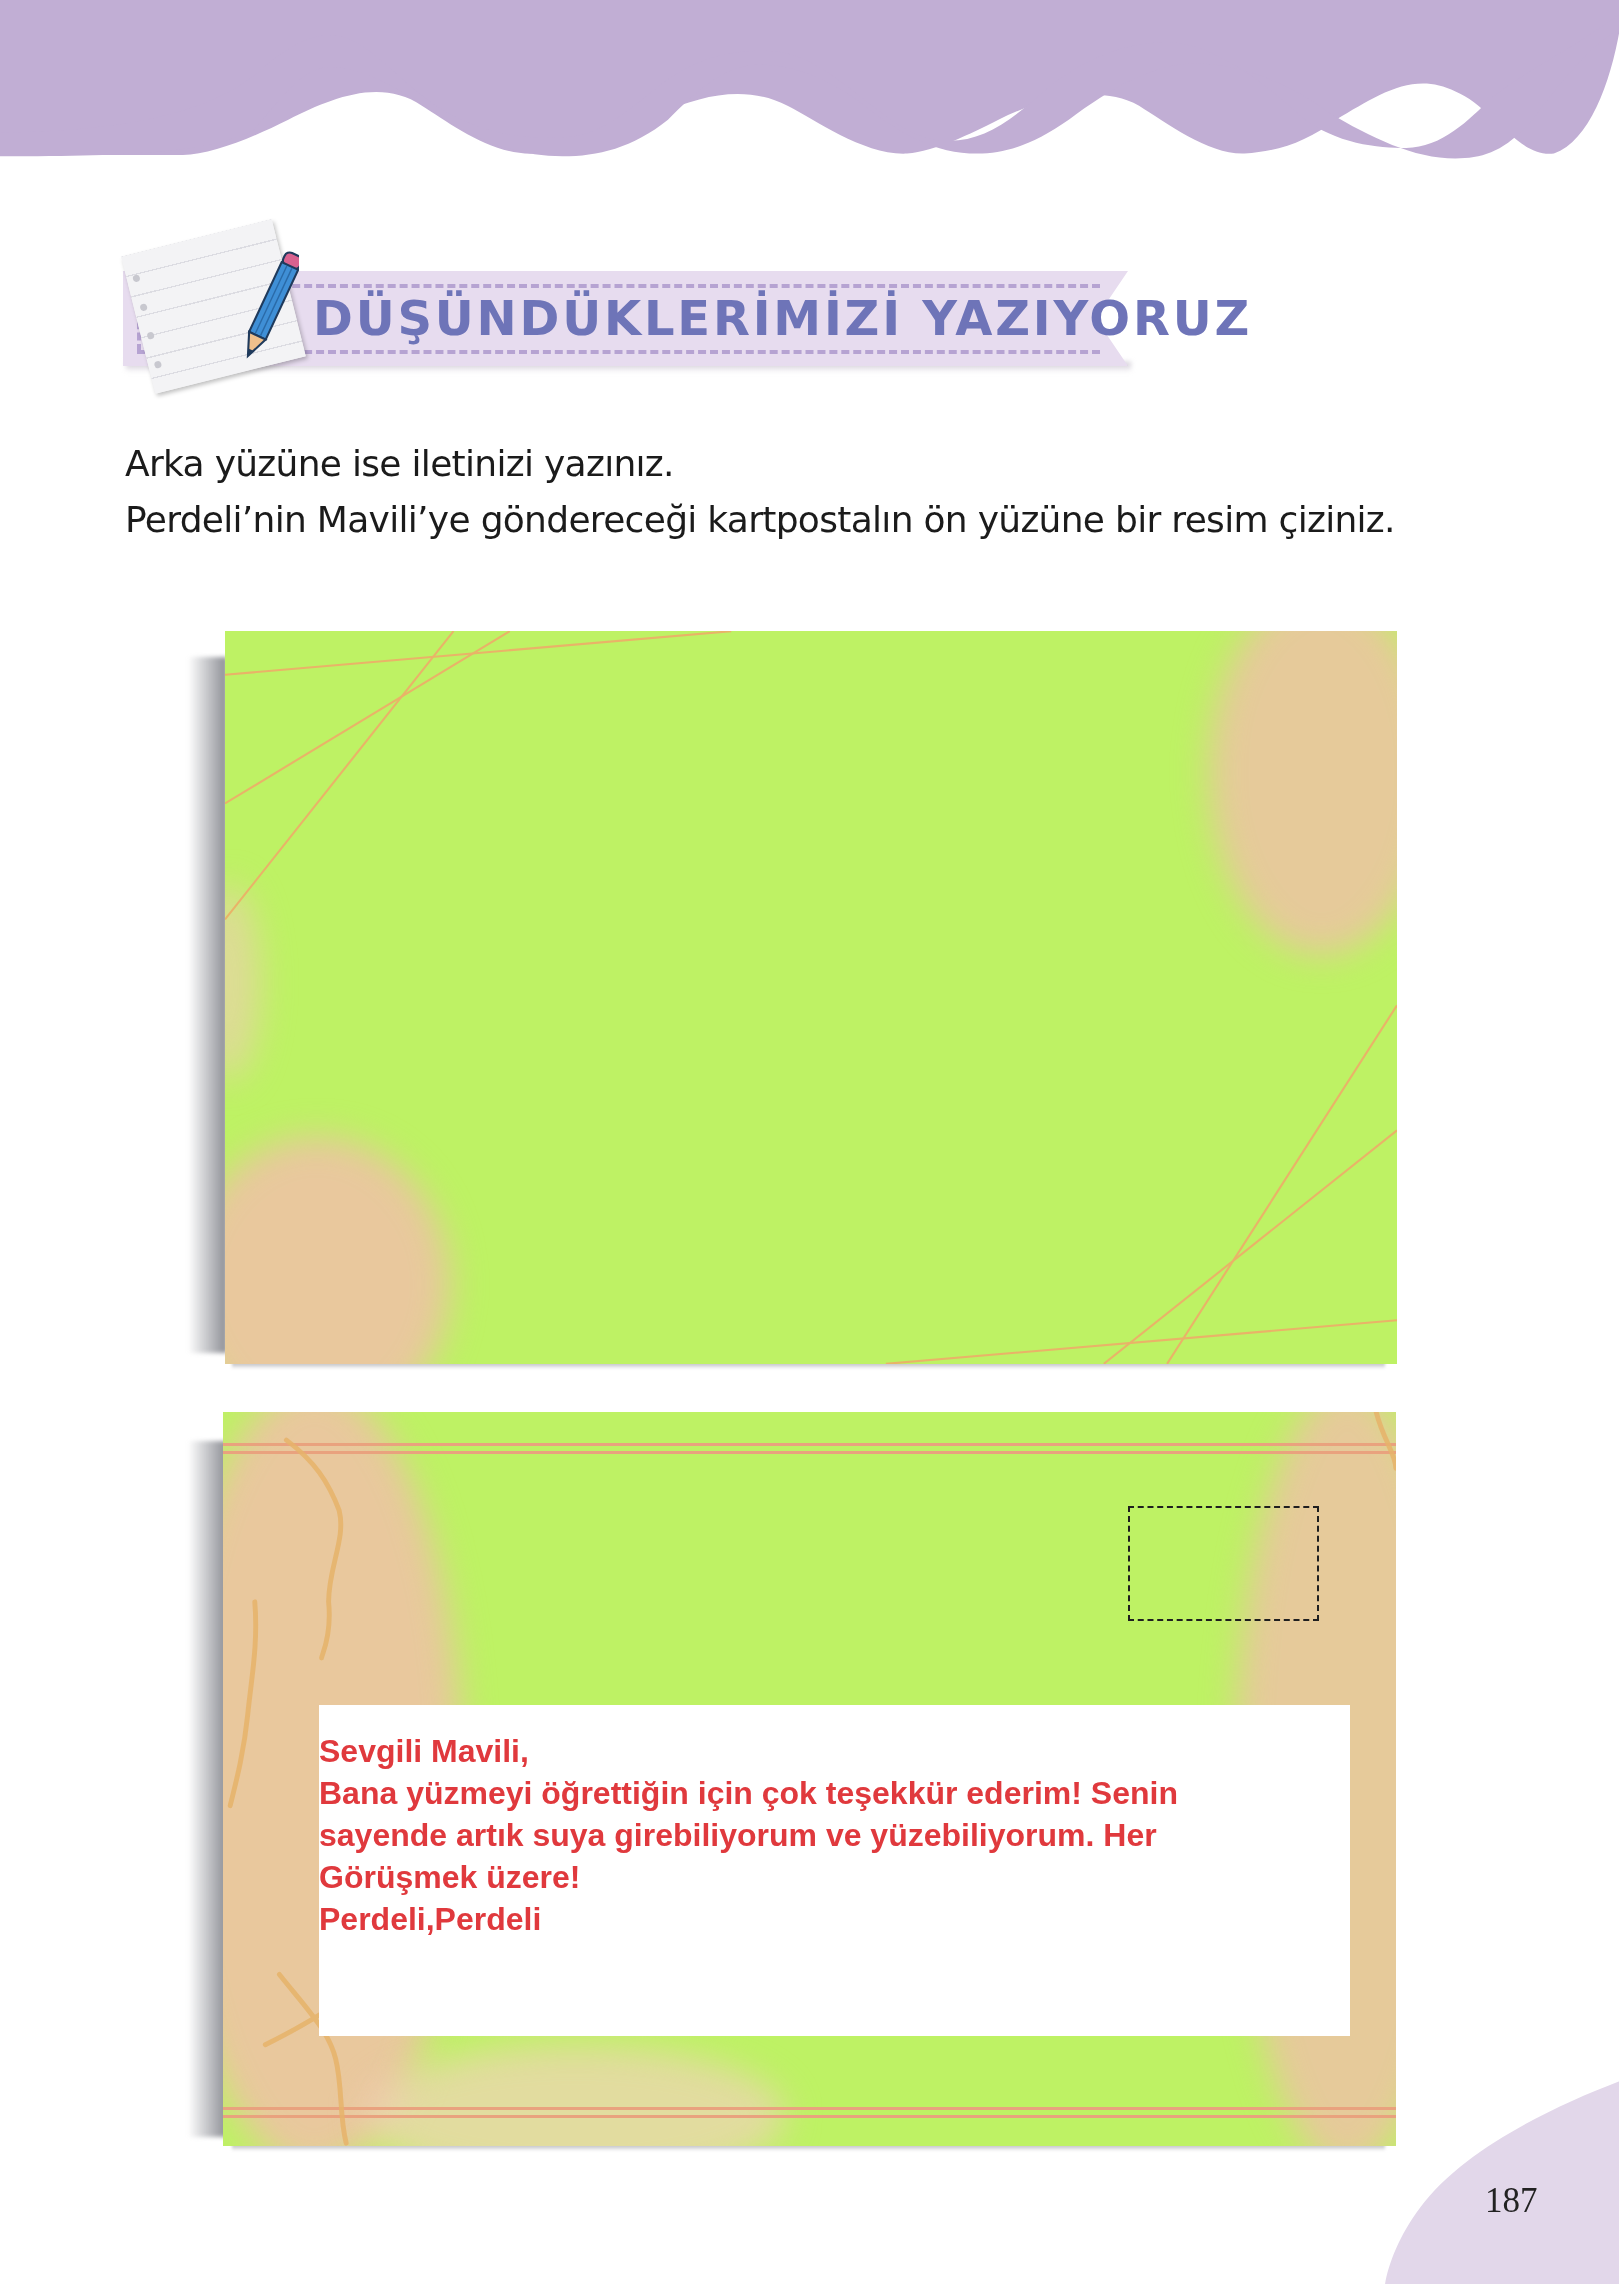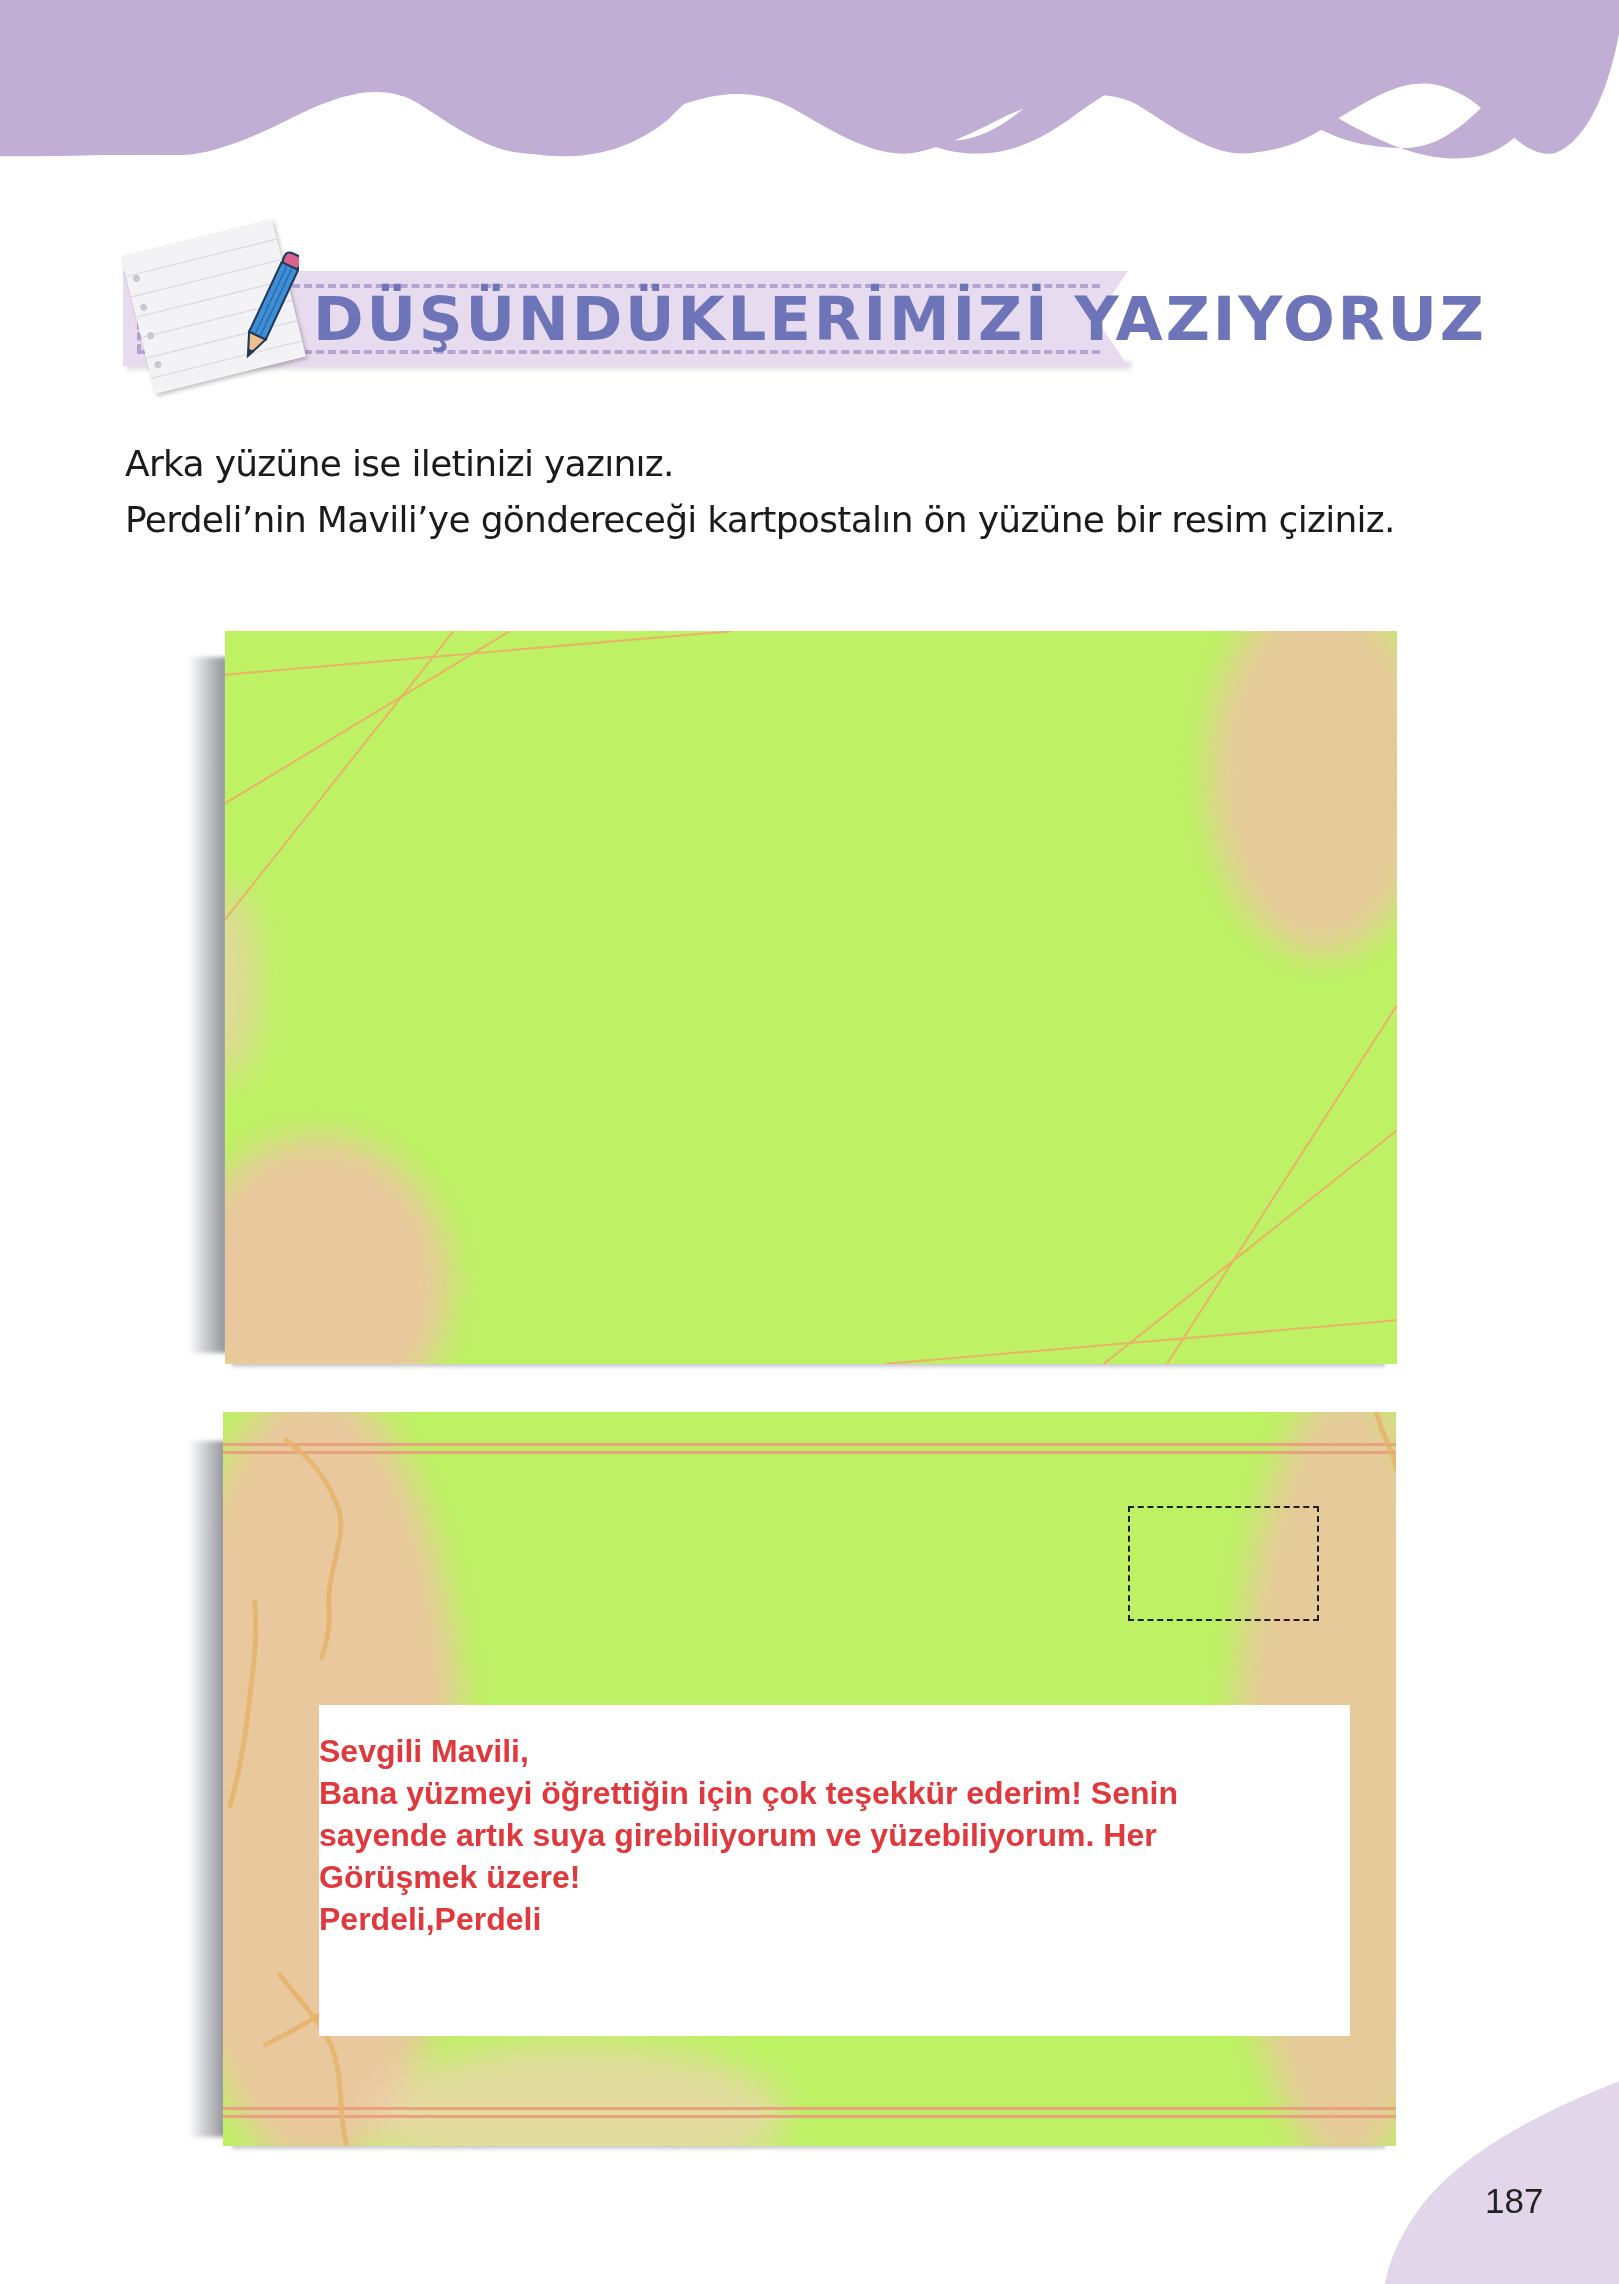--- a/index.html
+++ b/index.html
@@ -32,21 +32,21 @@
   }
   #banner-stitch-top { top: 13.4px; }
   #banner-stitch-bottom { top: 79px; }
   #banner-stitch-left {
     left: 14px; top: 15.5px; height: 65px; width: 0;
     border-left: 4.2px dashed #b6a3d2;
   }
   #banner-title {
     left: 190px; top: 15.5px; height: 63px; line-height: 63px;
     font-family: "DejaVu Sans", sans-serif; font-weight: bold;
-    font-size: 61px; letter-spacing: 2.8px; color: #6e74b8;
+    font-size: 48px; letter-spacing: 2.8px; color: #6e74b8;
     white-space: nowrap;
   }
   #notepaper {
     left: 12.7px; top: -35px; width: 155px; height: 141px;
     background: #f3f3f5;
     transform: rotate(-14deg);
     box-shadow: 1.4px 2.8px 4.2px rgba(0,0,0,0.25);
     background-image: repeating-linear-gradient(#f3f3f5 0 19.7px, #dcdce2 19.7px 21px);
   }
   #notepaper .hole {
@@ -96,21 +96,21 @@
   #message-text {
     position: absolute; left: 0; top: 24.6px; width: 1019px;
     font-family: "Liberation Sans", sans-serif; font-weight: bold;
     font-size: 32px; line-height: 42px; color: #e0393d;
   }
   #message-text div { white-space: nowrap; }
 
   
   #corner { left: 1378px; top: 2081px; width: 242px; height: 203px; }
   #page-number {
-    left: 1485px; top: 2181px; font-family: Liberation Sans, sans-serif;
+    left: 1485px; top: 2181px; font-family: Liberation Serif, serif;
     font-size: 35px; color: #222222;
   }
 </style>
 </head>
 <body>
 
 <svg id="top-wave" class="abs" viewBox="0 0 2304 230" preserveAspectRatio="none">
   <path d="M0,0 H2304 V40 C2290,120 2260,200 2210,218 C2160,225 2120,150 2070,130 C2010,100 1960,135 1900,170 C1860,200 1820,215 1770,218 C1720,220 1660,175 1620,150 C1560,118 1480,140 1420,170 C1380,190 1330,215 1290,218 C1230,221 1160,170 1120,150 C1060,120 1000,135 940,160 C880,185 820,215 760,218 C700,221 640,175 600,150 C540,110 470,140 410,170 C360,195 300,220 260,220 L0,220 Z" fill="#c1aed4"></path>
   <path d="M0,182 C150,185 260,160 340,110 C370,80 400,45 445,45 C490,45 520,110 570,140 C640,185 700,215 760,215 L760,215" fill="none" stroke="none"></path>
 

